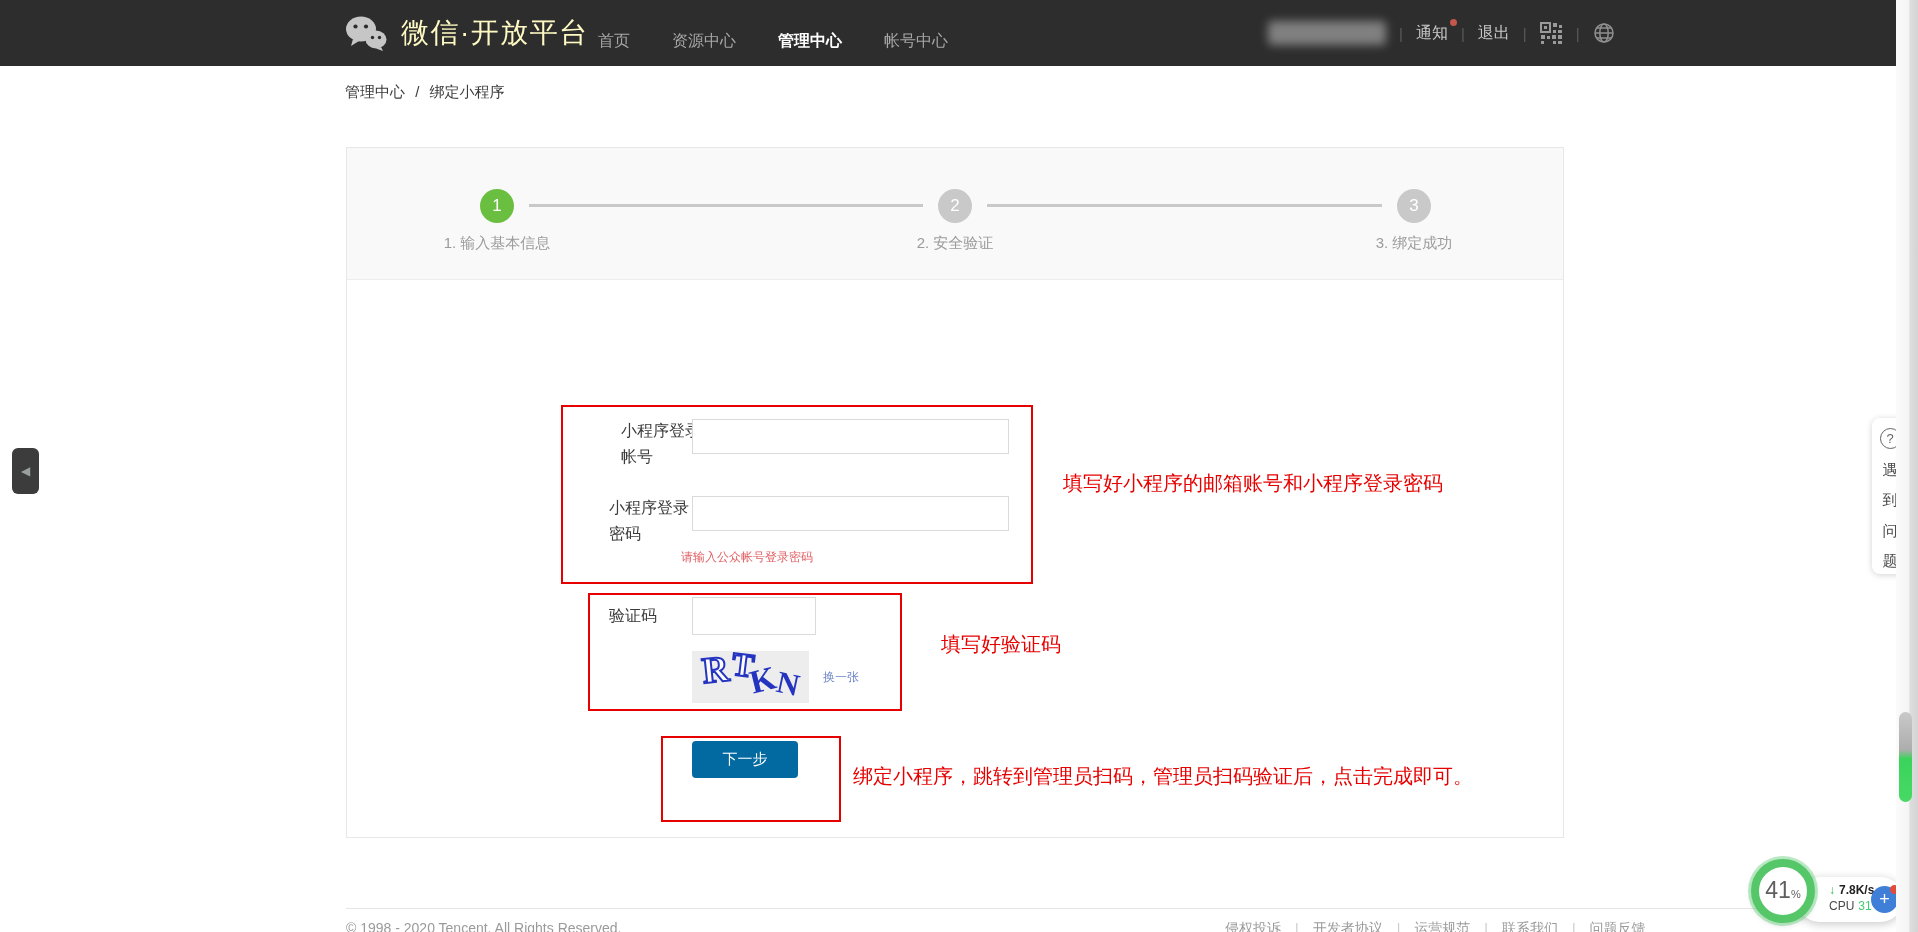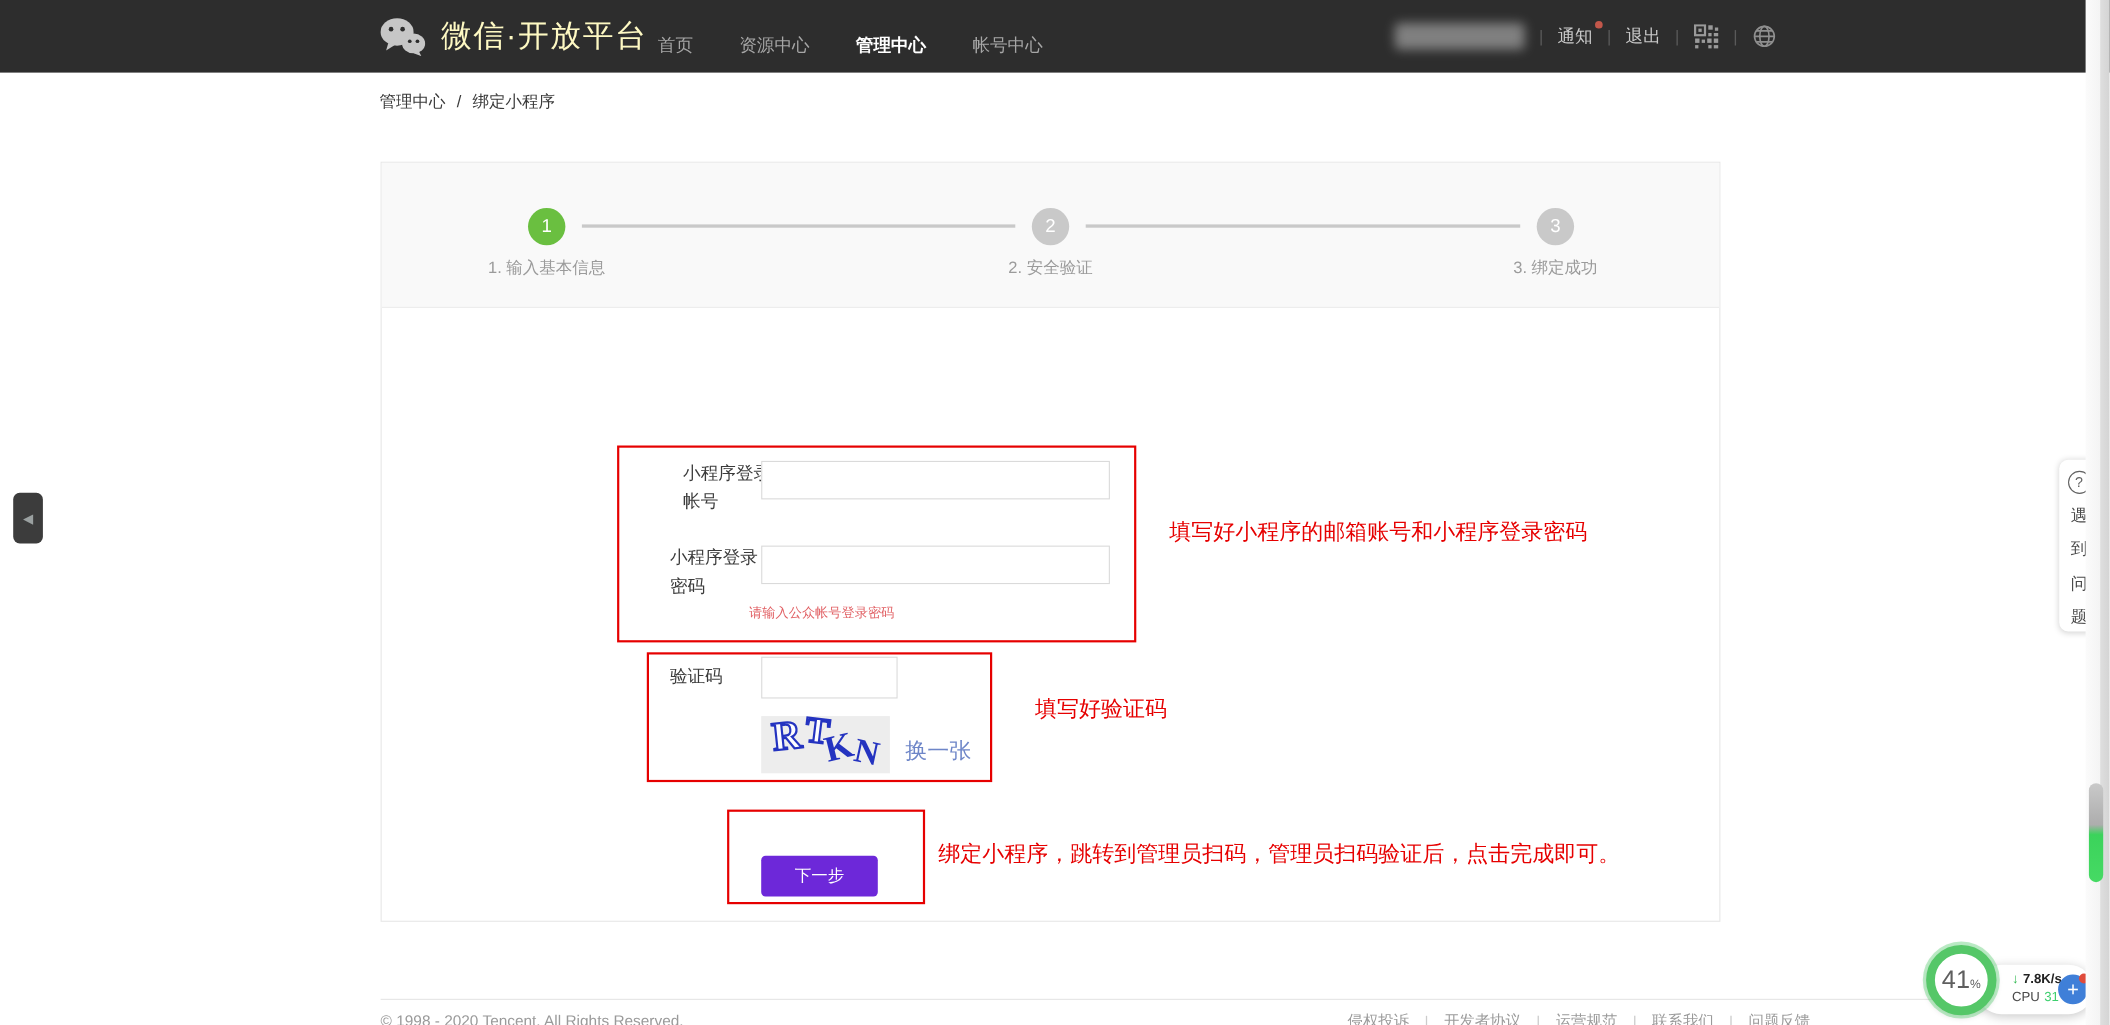--- a/index.html
+++ b/index.html
@@ -50,22 +50,22 @@
   .in-account{left:345px;top:271px;width:317px;height:35px;}
   .in-password{left:345px;top:348px;width:317px;height:35px;}
   .in-captcha{left:345px;top:449px;width:124px;height:38px;}
   .pwd-error{position:absolute;left:334px;top:401px;font-size:12px;color:#e15f63;}
   .captcha-box{position:absolute;left:345px;top:503px;width:117px;height:52px;background:#ededed;overflow:hidden;cursor:pointer;}
   .cl{position:absolute;font-family:"Liberation Serif","DejaVu Serif",serif;font-weight:bold;line-height:1;}
   .cl0{left:10px;top:0px;font-size:37px;color:#fdfdff;-webkit-text-stroke:2px #2433c0;transform:rotate(-6deg);}
   .cl1{left:40px;top:-2px;font-size:33px;color:#fdfdff;-webkit-text-stroke:2px #2433c0;transform:rotate(7deg);}
   .cl2{left:58px;top:13px;font-size:33px;color:#2433c0;transform:rotate(-14deg);}
   .cl3{left:85px;top:17px;font-size:31px;color:#2433c0;transform:rotate(12deg);}
-  .captcha-refresh{position:absolute;left:476px;top:521px;font-size:20px;color:#6e86c8;cursor:pointer;}
-  .next-btn{position:absolute;left:345px;top:630px;width:106px;height:37px;background:#6d28d9;border:none;border-radius:4px;color:#fff;font-size:15px;cursor:pointer;font-family:inherit;}
+  .captcha-refresh{position:absolute;left:476px;top:521px;font-size:12px;color:#6e86c8;cursor:pointer;}
+  .next-btn{position:absolute;left:345px;top:593px;width:106px;height:37px;background:#0369a1;border:none;border-radius:4px;color:#fff;font-size:15px;cursor:pointer;font-family:inherit;}
   .annotation{position:absolute;font-size:20px;color:#e60000;font-weight:500;white-space:nowrap;}
   .ann1{left:716px;top:322px;}
   .ann2{left:594px;top:483px;}
   .ann3{left:506px;top:615px;}
 
   
   .footer{position:absolute;left:346px;top:908px;width:1534px;border-top:1px solid #e5e5e5;}
   .copyright{position:absolute;left:0;top:11px;font-size:14px;color:#9a9a9a;white-space:nowrap;}
   .footer-links{position:absolute;left:879px;top:11px;font-size:14px;color:#9a9a9a;white-space:nowrap;display:flex;gap:14px;align-items:center;}
   .footer-link{cursor:pointer;}

